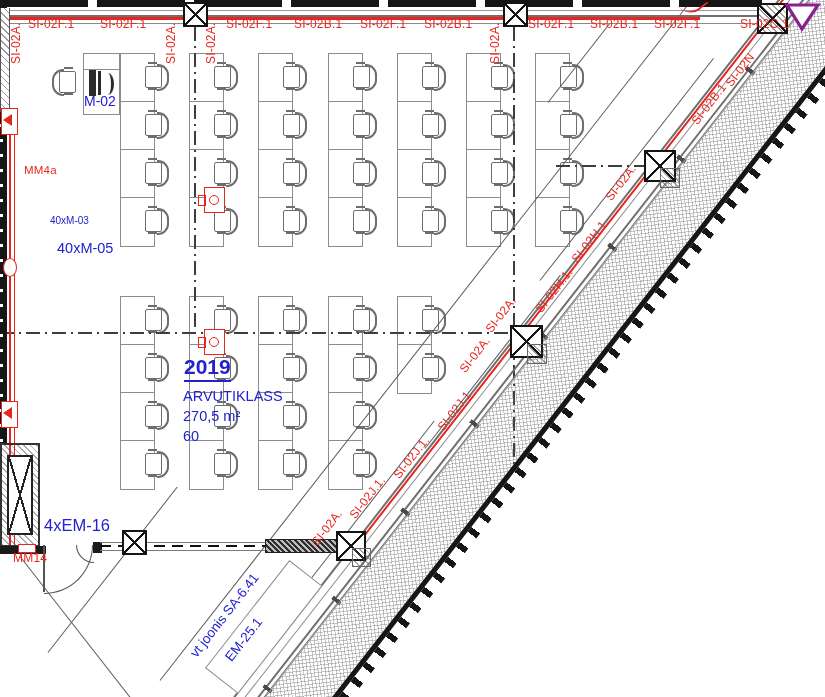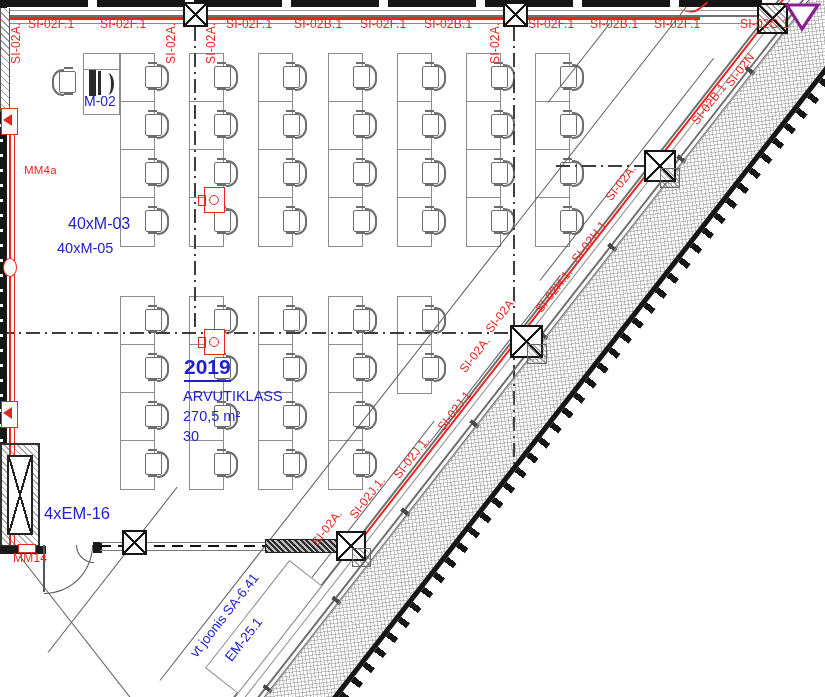--- a/index.html
+++ b/index.html
@@ -265,24 +265,24 @@
       <div class="rlab d" style="left: 538px; top: 304px;">SI-02H.1.</div>
       <div class="rlab d" style="left: 488px; top: 324px;">SI-02A.</div>
       <div class="rlab d" style="left: 462px; top: 364px;">SI-02A.</div>
       <div class="rlab d" style="left: 440px; top: 422px;">SI-02J.1</div>
       <div class="rlab d" style="left: 396px; top: 470px;">SI-02J.1.</div>
       <div class="rlab d" style="left: 352px; top: 510px;">SI-02J.1.</div>
       <div class="rlab d" style="left: 314px; top: 537px;">SI-02A.</div>
     </div>
 
   <div class="blue" style="left:84px;top:93px;font-size:14px">M-02</div>
-  <div class="blue" style="left:68px;top:215px;font-size:16px">40xM-03</div>
+  <div class="blue" style="left:50px;top:215px;font-size:10px">40xM-03</div>
   <div class="blue" style="left:57px;top:240px;font-size:14.5px">40xM-05</div>
-  <div class="blue" style="left:44px;top:504px;font-size:16.5px">4xEM-16</div>
+  <div class="blue" style="left:44px;top:516px;font-size:16.5px">4xEM-16</div>
   <div class="blue" style="left:184px;top:355px;font-size:21px;font-weight:bold;border-bottom:2px solid #2121cf;padding-bottom:1px">2019</div>
   <div class="blue" style="left:183px;top:388px;font-size:14.5px">ARVUTIKLASS</div>
   <div class="blue" style="left:183px;top:408px;font-size:14.5px">270,5 m²</div>
-  <div class="blue" style="left:183px;top:428px;font-size:14.5px">30</div>
+  <div class="blue" style="left:183px;top:428px;font-size:14.5px">60</div>
 
   <div class="rlab" style="left:24px;top:164px;font-size:11.5px">MM4a</div>
   <div class="rlab" style="left:13px;top:551px;font-size:12px">MM14</div>
 
 </div>
 
 </body></html>

